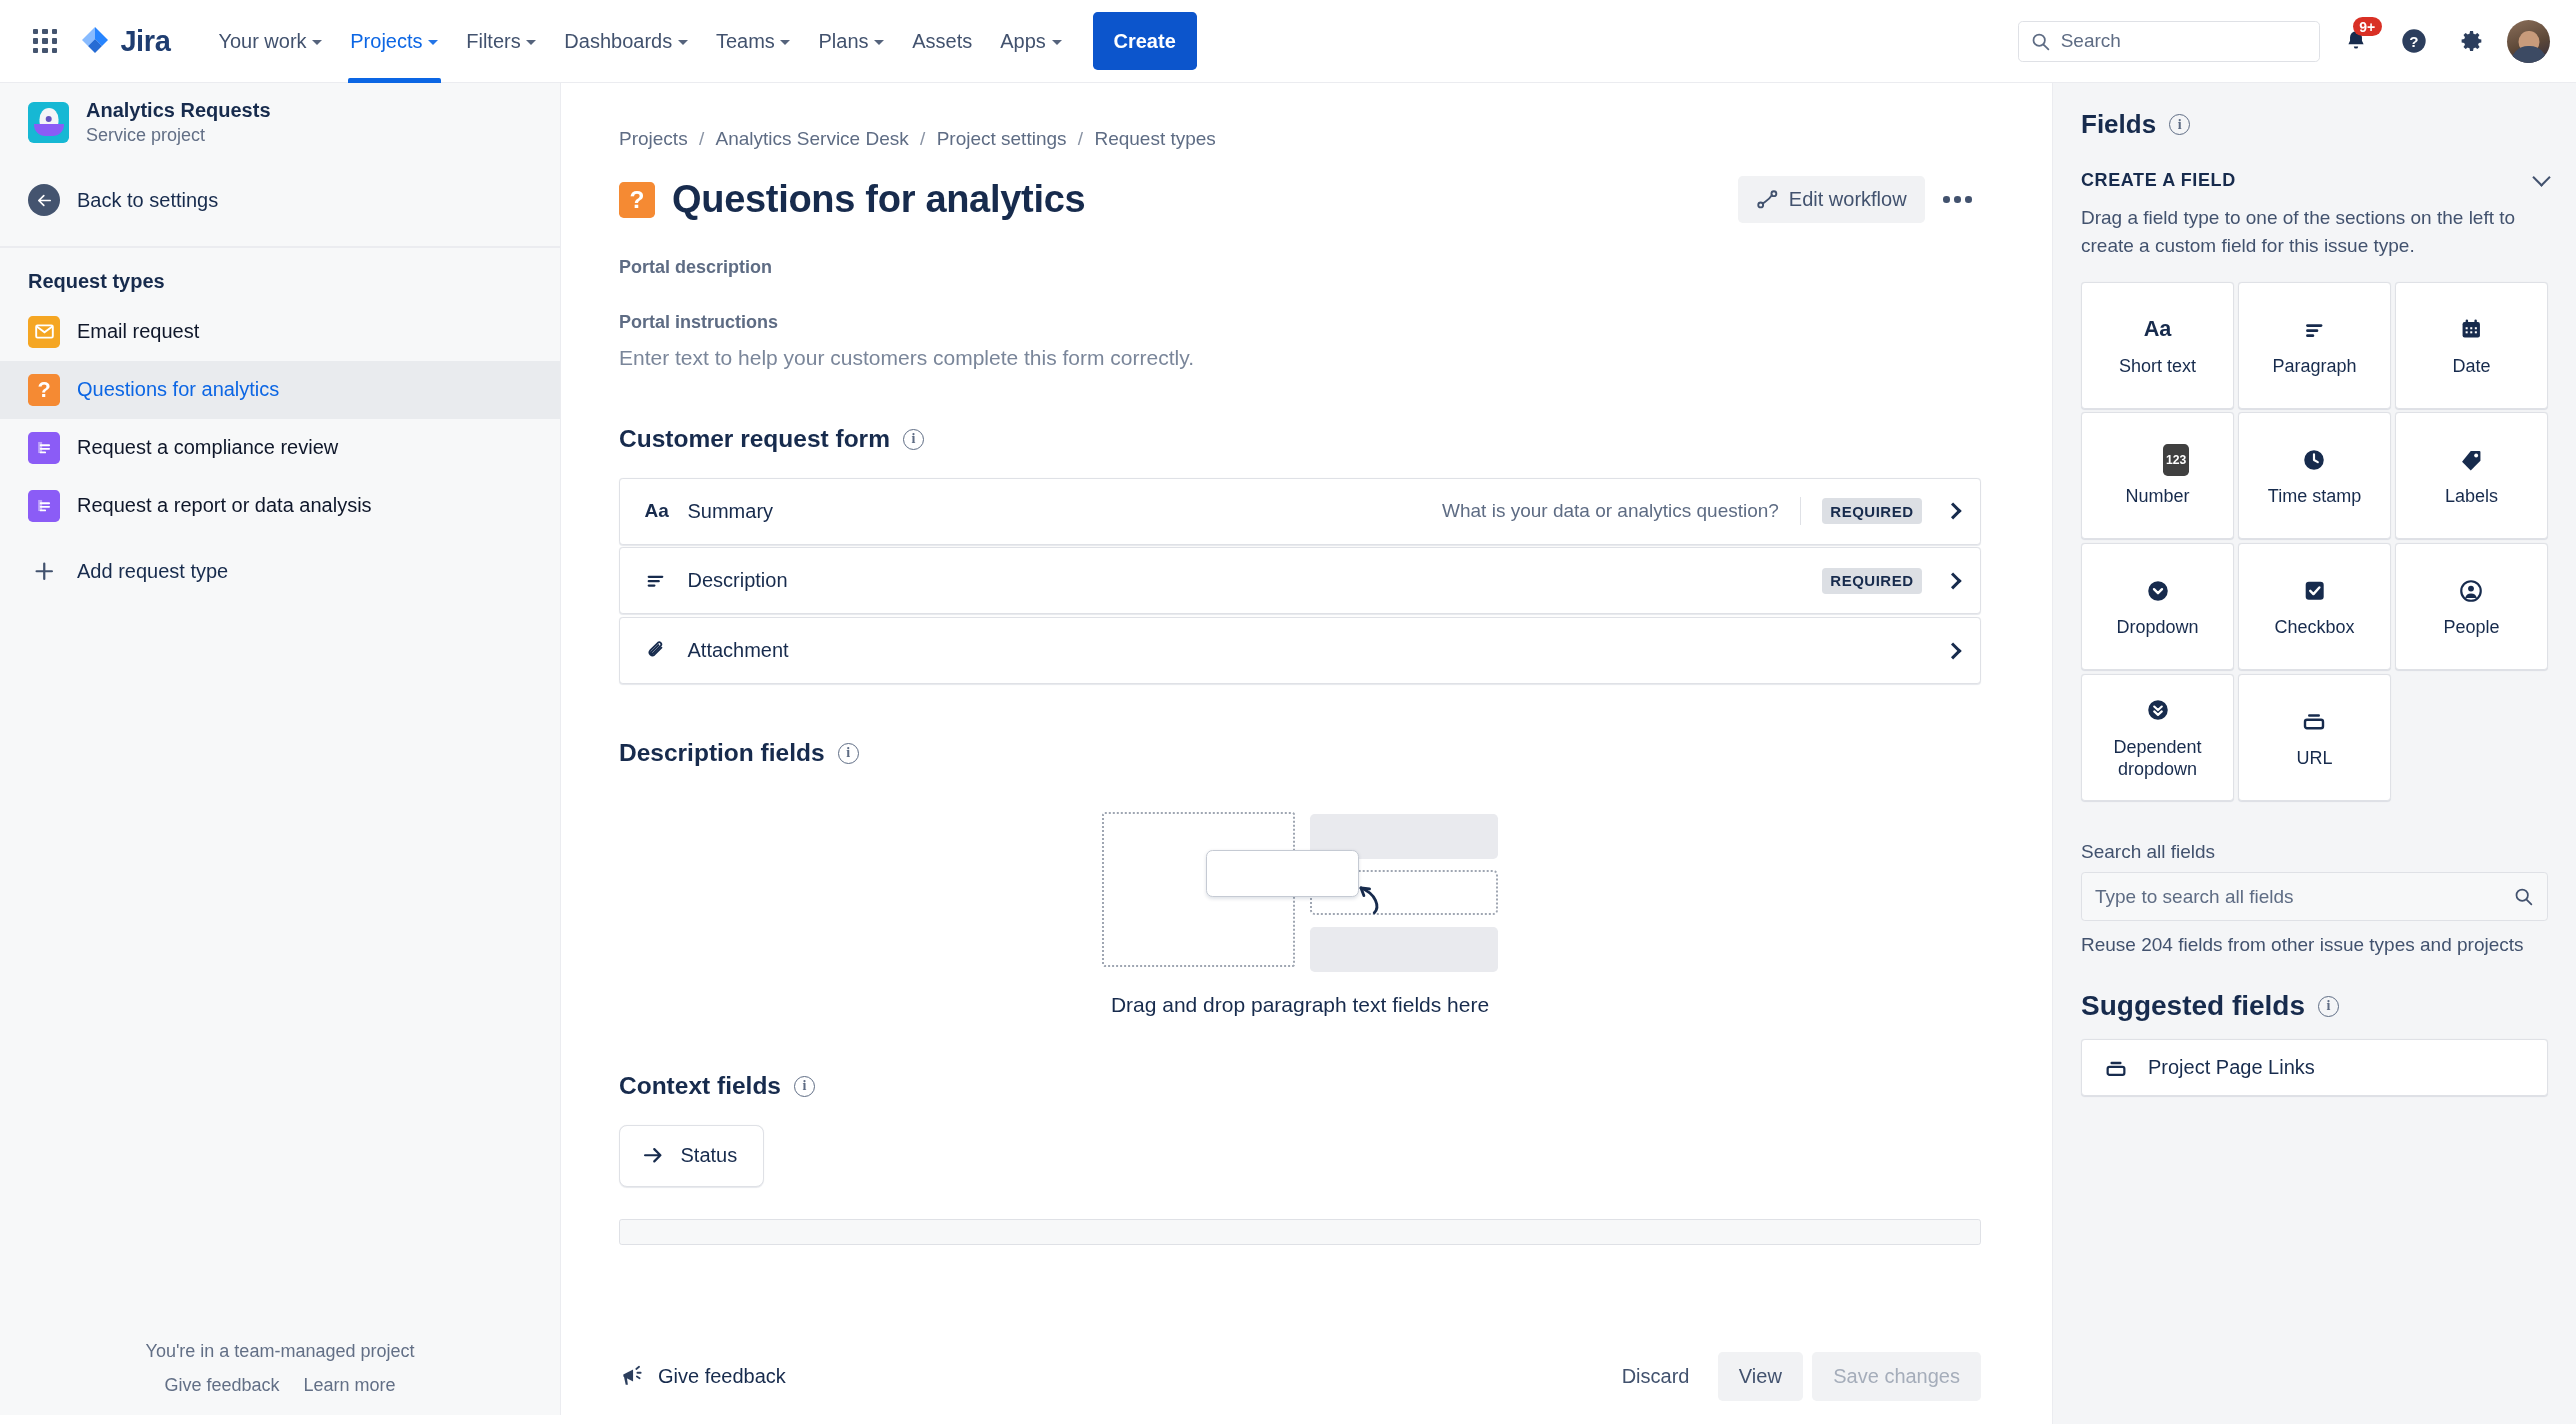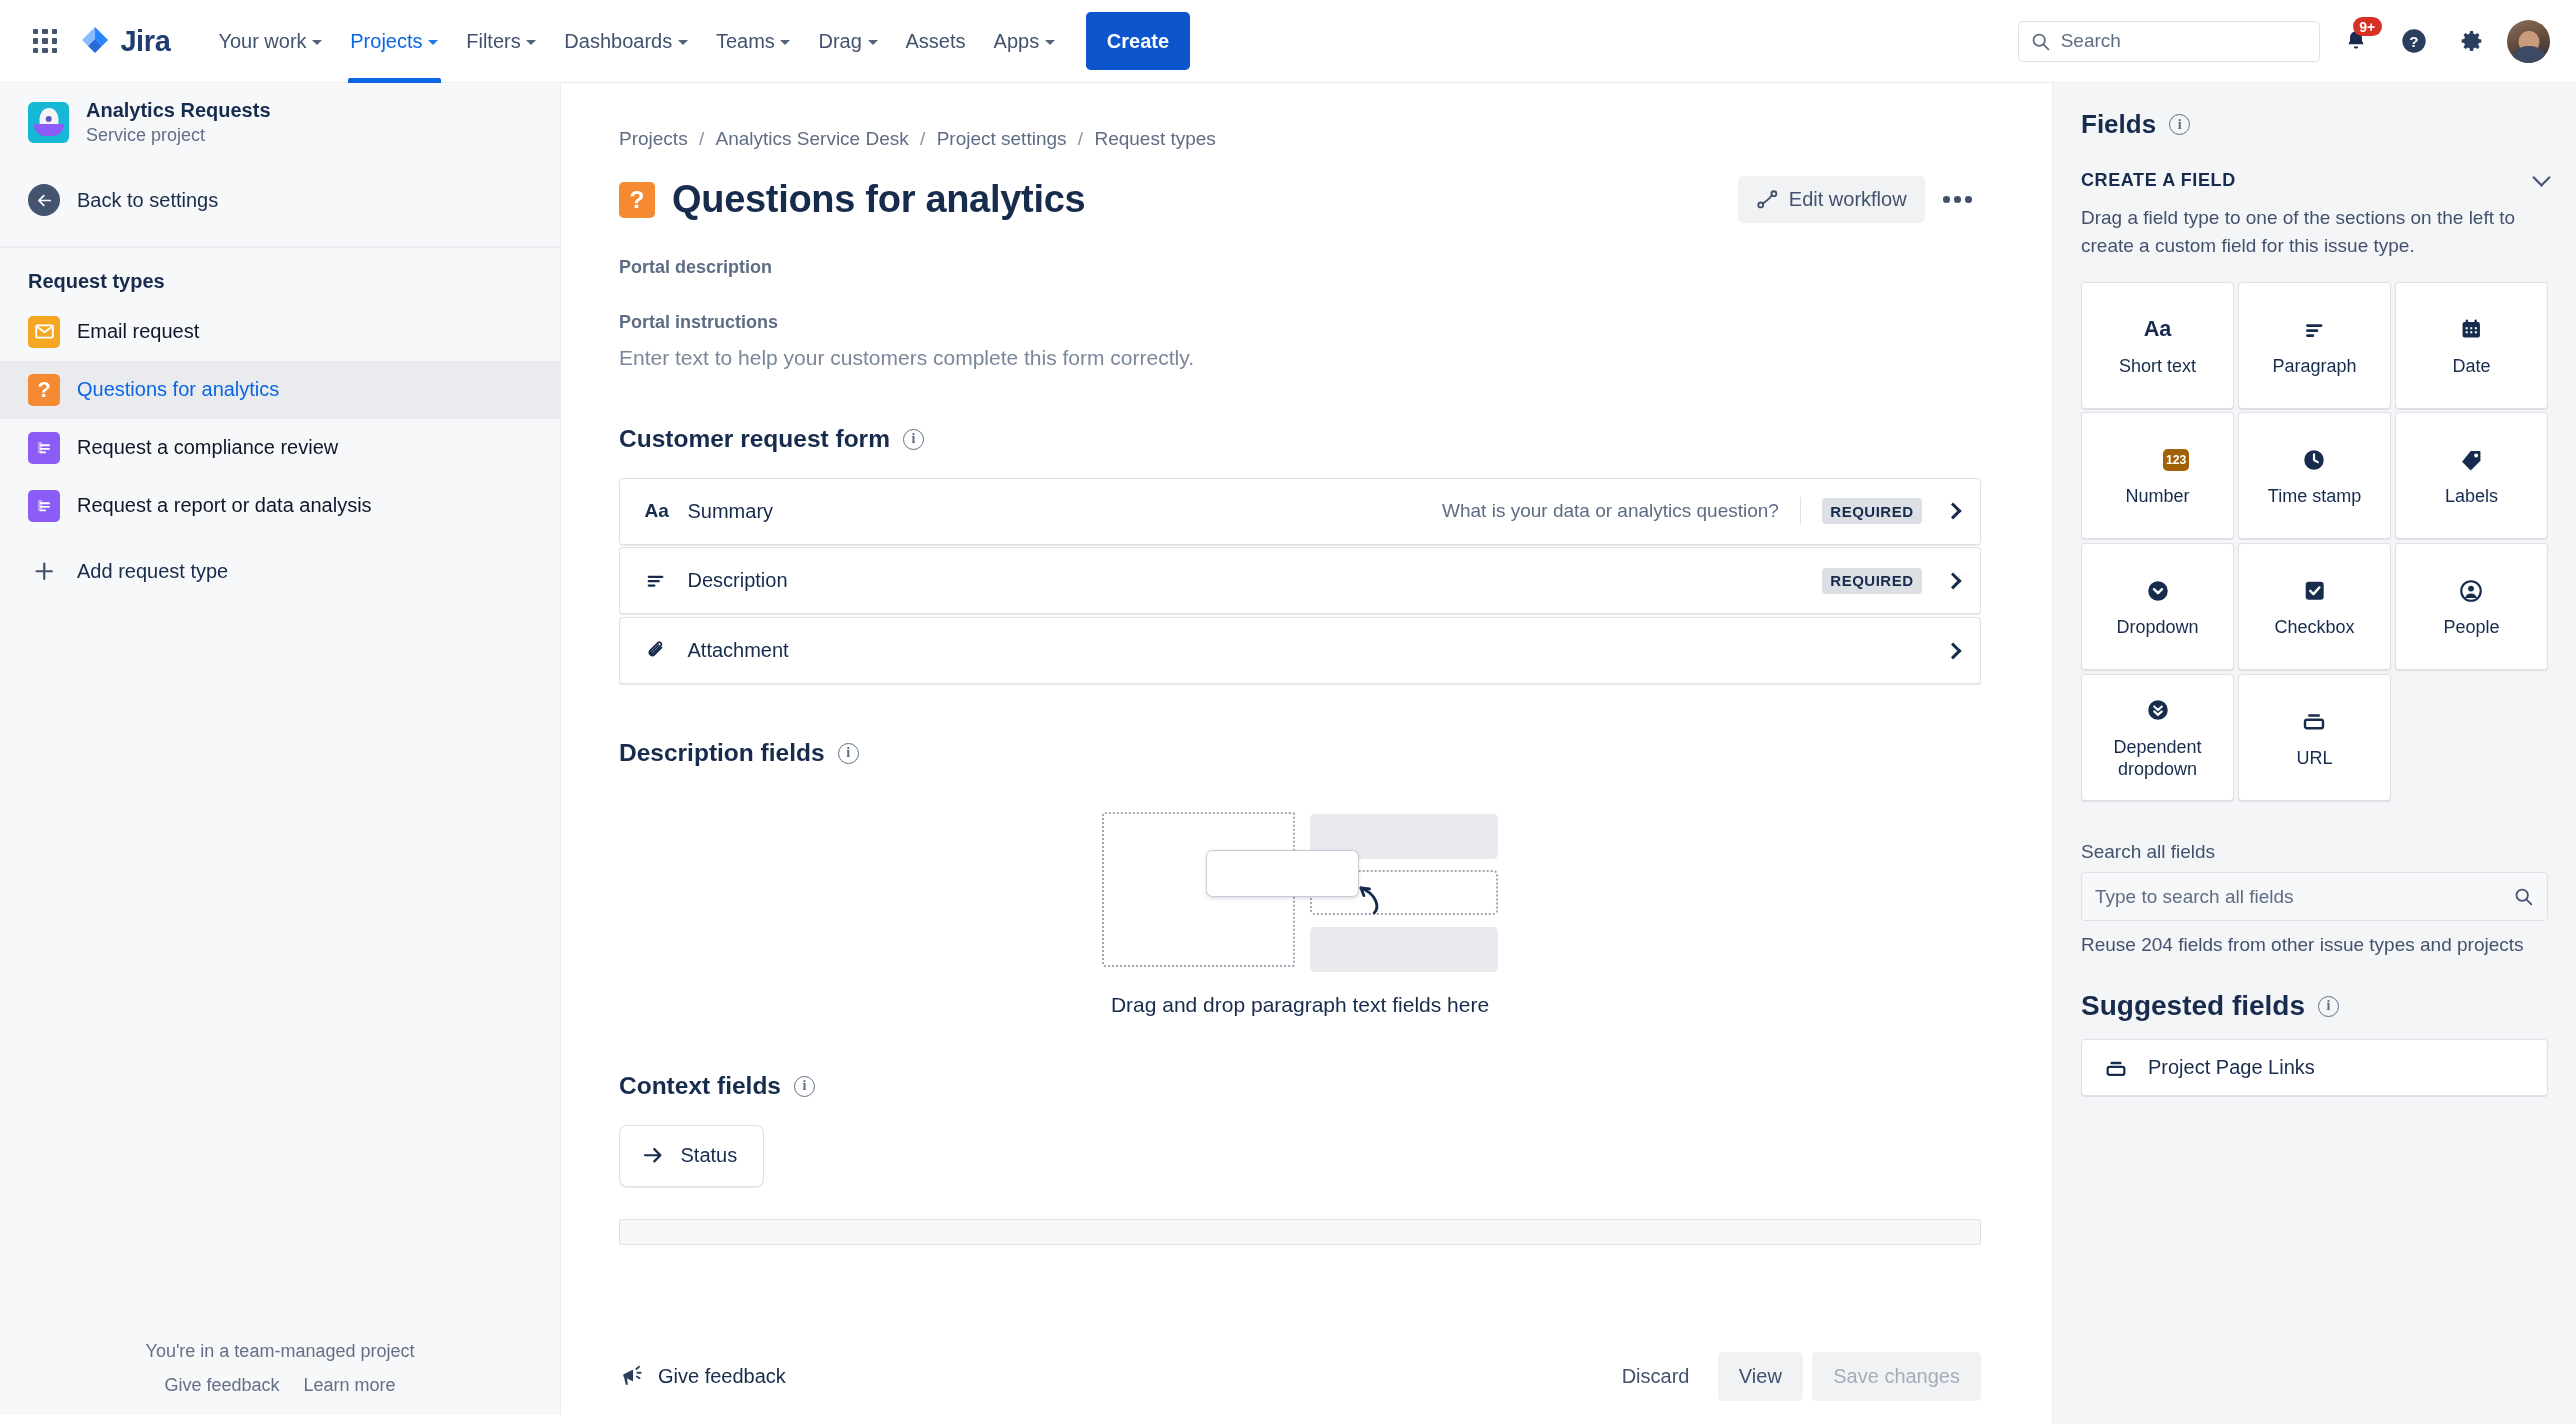--- a/index.html
+++ b/index.html
@@ -261,21 +261,21 @@
     background: #fff; border: 0.9px solid #DFE1E6; border-radius: 3.8px;
     height: 127px; display: flex; flex-direction: column;
     align-items: center; justify-content: center; gap: 9.4px;
     cursor: grab; box-shadow: 0 0.9px 0.9px rgba(9,30,66,.10);
     padding: 0 5.7px; text-align: center;
   }
   .fcard .fc-label { font-size: 18px; color: #172B4D; line-height: 1.25; }
   .fcard .fc-ico { height: 32px; display:flex; align-items:center; justify-content:center; }
   .fc-aa { font-size: 21.7px; font-weight: 700; color: #172B4D; }
   .fc-123 {
-    width: 26px; height: 22px; border-radius: 4.7px; background: #a16207; color: #fff;
+    width: 26px; height: 32px; border-radius: 4.7px; background: #404040; color: #fff;
     font-size: 12.2px; font-weight: 700; display:flex; align-items:center; justify-content:center;margin-left:37px;
   }
 
   .rp-label { font-size: 19px; color: #42526E; margin-top: 40px; }
   .rp-search {
     margin-top: 9.4px; height: 49px; background: #F7F8F9;
     border: 1.9px solid #DFE1E6; border-radius: 3.8px;
     display: flex; align-items: center; padding: 0 13px; cursor: text;
   }
   .rp-search .ph { font-size: 19px; color: #5E6C84; flex: 1; }
@@ -328,21 +328,21 @@
     </div>
     <div class="navitem">
       <span>Dashboards</span>
       <span class="chev"></span>
     </div>
     <div class="navitem">
       <span>Teams</span>
       <span class="chev"></span>
     </div>
     <div class="navitem">
-      <span>Drag</span>
+      <span>Plans</span>
       <span class="chev"></span>
     </div>
     <div class="navitem">
       <span>Assets</span>
     </div>
     <div class="navitem">
       <span>Apps</span>
       <span class="chev"></span>
     </div>
     <button class="createbtn">Create</button>

